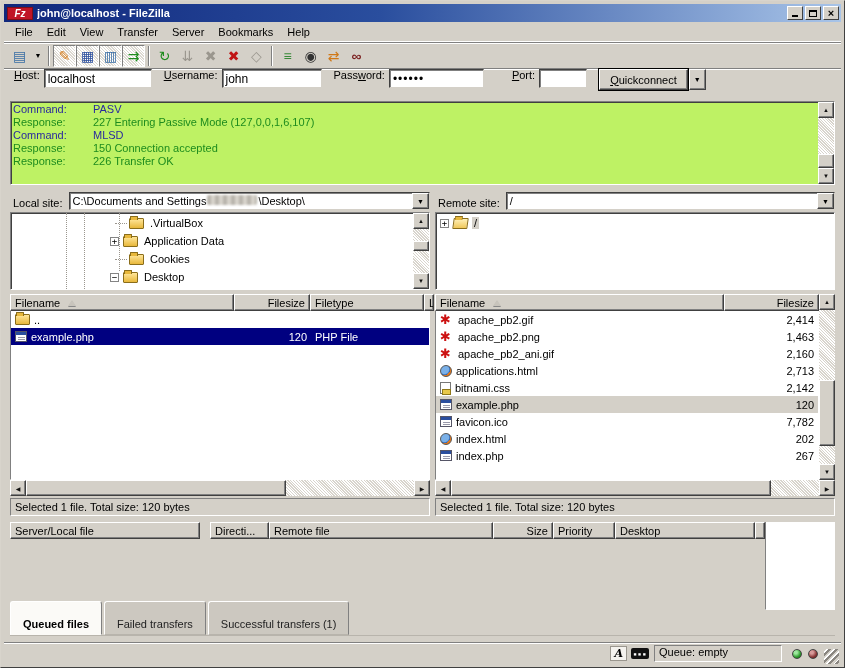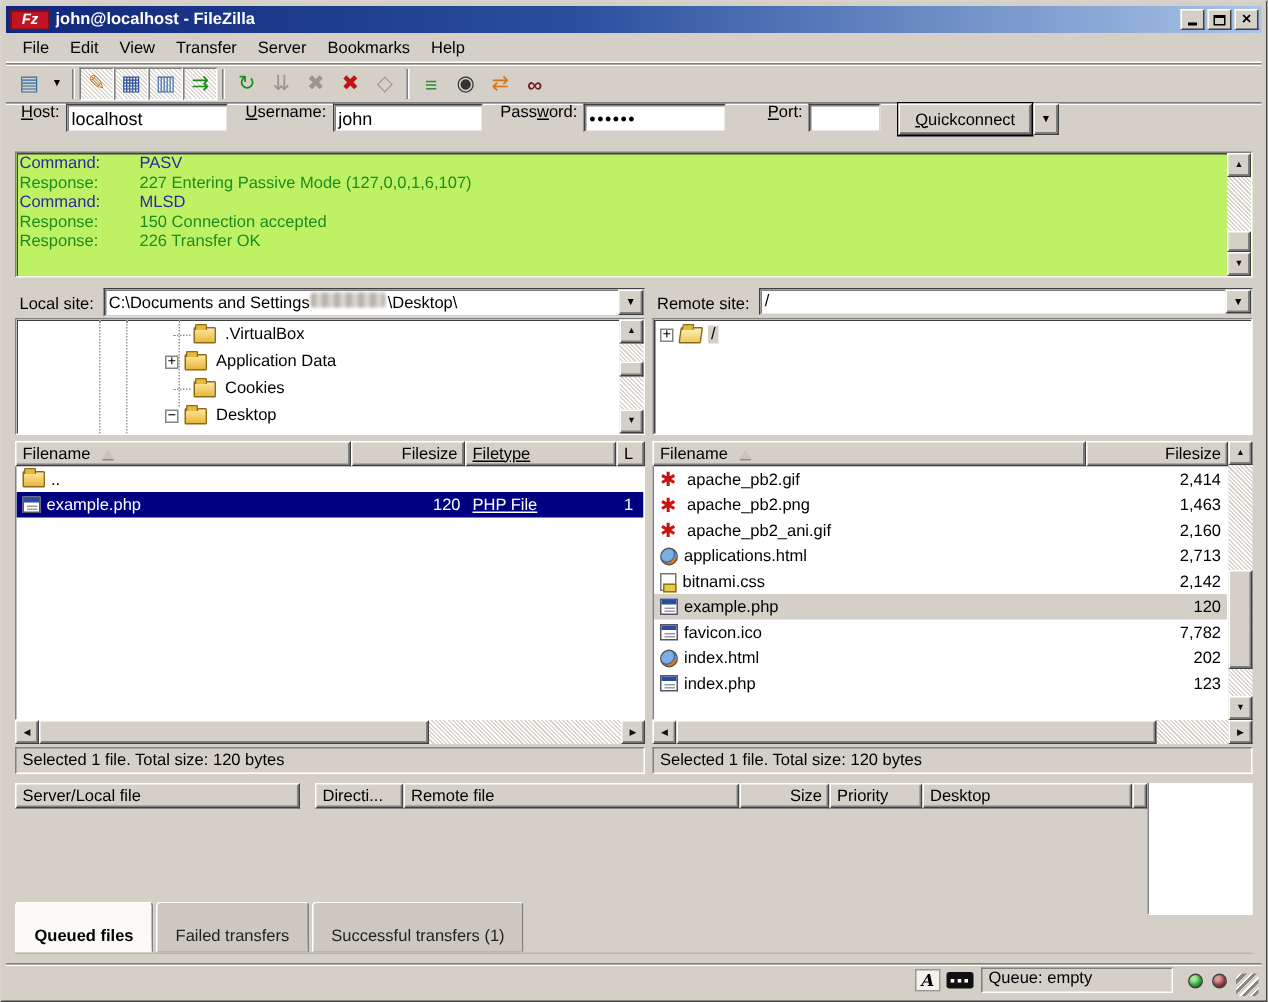--- a/index.html
+++ b/index.html
@@ -116,21 +116,21 @@
   .hcell { background:#d4d0c8; border:1px solid; border-color:#fff #404040 #404040 #fff; box-shadow:inset -1px -1px 0 #808080;
            padding:1px 4px; display:flex; align-items:center; white-space:nowrap; overflow:hidden; }
   .hcell.r { justify-content:flex-end; }
   .sort-asc { width:0; height:0; margin-left:8px; border-left:4px solid transparent; border-right:4px solid transparent; border-bottom:6px solid #c8c4bc; filter:drop-shadow(0 1px 0 #888); }
   .listbody { flex:1; background:#fff; border:1px solid; border-color:#808080 #fff #fff #808080; border-top:none; overflow:hidden; }
   .lrow { height:17px; display:flex; align-items:center; }
   .lrow .cell { padding:0 4px; white-space:nowrap; overflow:hidden; display:flex; align-items:center; height:17px; }
   .lrow .r { justify-content:flex-end; }
   .lrow.sel-active { background:#000080; color:#fff; }
   .lrow.sel-inactive { background:#d4d0c8; }
-  .c-lname { width:224px; flex:none; } .c-lsize { width:76px; flex:none; } .c-ltype { width:101px; flex:none;text-decoration:underline; } .c-lmod { flex:1; }
+  .c-lname { width:224px; flex:none; } .c-lsize { width:76px; flex:none; } .c-ltype { width:114px; flex:none; } .c-lmod { flex:1; }
   .c-rname { flex:1; } .c-rsize { width:95px; flex:none; }
   .statusline { height:18px; margin-top:2px; background:#d4d0c8; border:1px solid; border-color:#808080 #fff #fff #808080;
                 padding:2px 4px; white-space:nowrap; overflow:hidden; }
 
   
   .queue { margin:6px 6px 0 6px; display:flex; flex-direction:row; flex:1; min-height:0; }
   .qheader { height:17px; display:flex; }
   .q1{width:190px;flex:none;} .q2{width:59px;flex:none;margin-left:10px;} .q3{width:224px;flex:none;}
   .q4{width:60px;flex:none;} .q5{width:62px;flex:none;} .q6{width:140px;flex:none;} .q7{flex:1;}
   .qbody { flex:1; background:#fff; border:1px solid; border-color:#808080 #fff #fff #808080; border-top:none; }
@@ -458,21 +458,21 @@
                     <span class="ficon" data-icon="html-icon"></span>
                     <span>index.html</span>
                   </span>
                 <span class="cell c-rsize r">202</span>
               </div>
               <div class="lrow">
                 <span class="cell c-rname">
                     <span class="ficon" data-icon="code-icon"></span>
                     <span>index.php</span>
                   </span>
-                <span class="cell c-rsize r">123</span>
+                <span class="cell c-rsize r">267</span>
               </div>
             </div>
           </div>
           <div class="vscroll" style="height:186px;">
             <span class="sb-btn">▲</span>
             <span style="height:70px;"></span>
             <span class="sb-thumb" style="height:66px;"></span>
             <span class="sb-spacer"></span>
             <span class="sb-btn">▼</span>
           </div>

